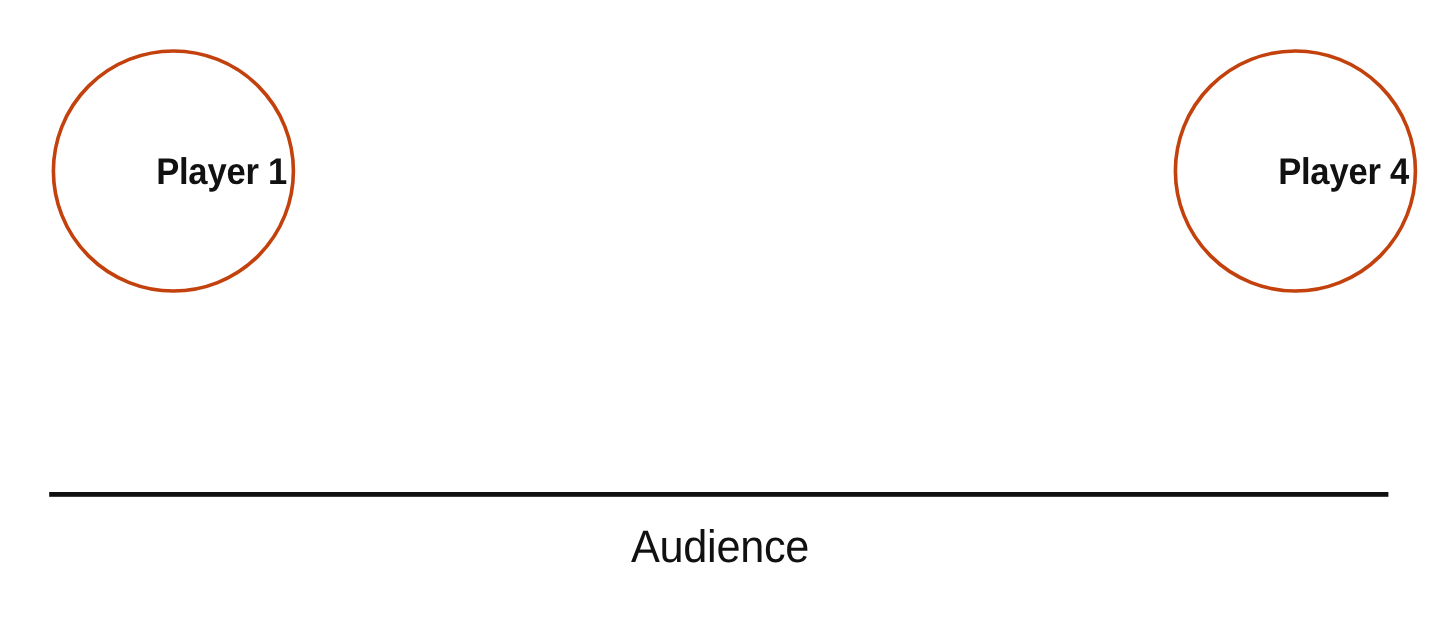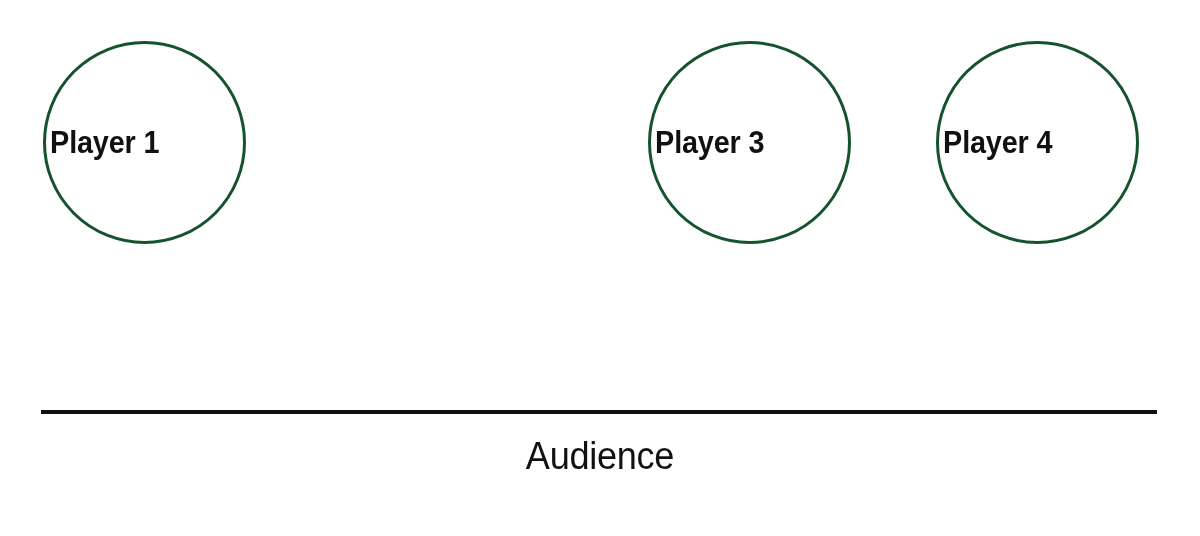--- a/index.html
+++ b/index.html
@@ -17,43 +17,43 @@
     height: 536px;
     background: #ffffff;
     overflow: hidden;
   }
   .player-node {
     position: absolute;
     width: 203px;
     height: 203px;
     top: 41px;
     box-sizing: border-box;
-    border: 3px solid #14532d;
+    border: 3px solid #c2410c;
     border-radius: 50%;
     background: #ffffff;
     display: flex;
     align-items: center;
-    justify-content: flex-start;
+    justify-content: flex-end;
   }
   .player-label {
     font-family: "Liberation Sans", sans-serif;
     font-size: 31px;
     font-weight: 700;
     color: #111111;
     letter-spacing: -0.2px;
     line-height: 1;
     white-space: nowrap;
     transform: scaleX(0.93);
     transform-origin: center;
     user-select: none;
   }
   #node-1 { left: 43px; }
   #node-2 { left: 346px; }
   #node-3 { left: 648px; }
-  #node-4 { left: 936px; }
+  #node-4 { left: 978px; }
 
   .audience-line {
     position: absolute;
     left: 41px;
     top: 410px;
     width: 1116px;
     height: 4px;
     background: #111111;
   }
   .audience-label {
@@ -76,23 +76,20 @@
 </head>
 <body>
 
 <div id="stage">
 
   <div class="player-node" id="node-1">
     <span class="player-label">Player 1</span>
   </div>
 
 
-  <div class="player-node" id="node-3">
-    <span class="player-label">Player 3</span>
-  </div>
 
   <div class="player-node" id="node-4">
     <span class="player-label">Player 4</span>
   </div>
 
   <div class="audience-line"></div>
 
   <div class="audience-label">Audience</div>
 
 </div>

